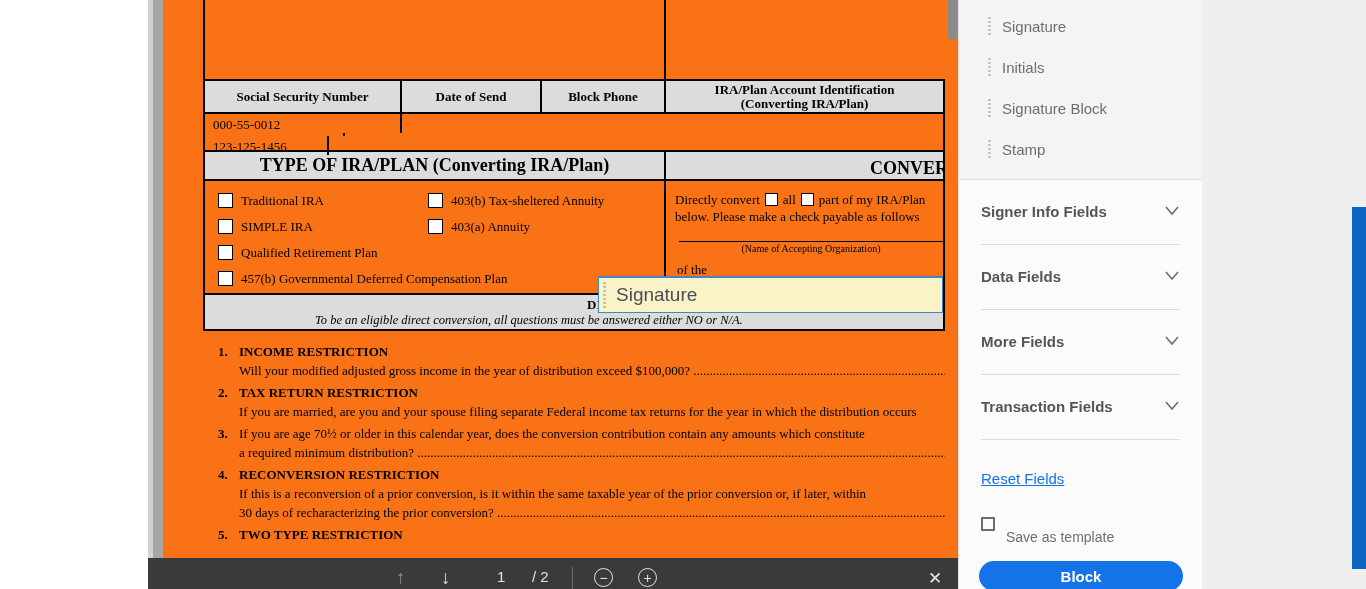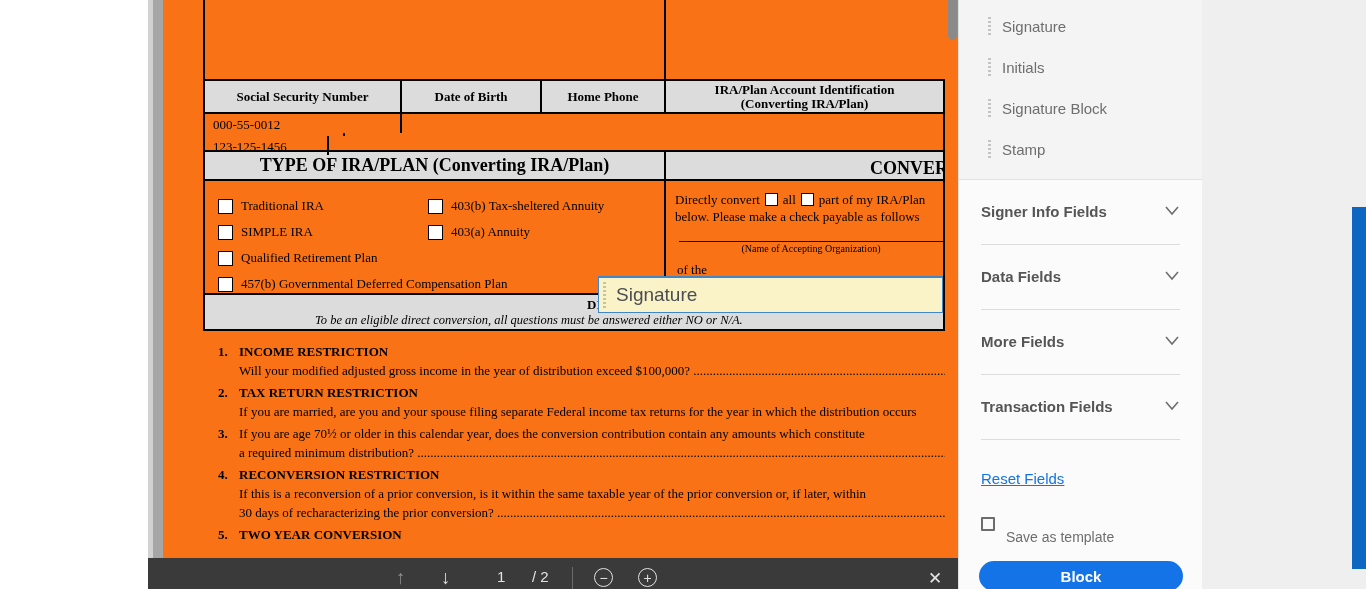--- a/index.html
+++ b/index.html
@@ -34,21 +34,21 @@
     border-right: 2px solid #000; border-bottom: 2px solid #000; font-weight: bold; font-size: 18px; }
   .s1 { width: 461px; border-right: 2px solid #000; display: flex; align-items: center; justify-content: center; }
   .s2 { flex: 1; position: relative; overflow: hidden; }
   .s2 span { position: absolute; left: 204px; top: 6px; white-space: nowrap; }
 
   .row-body { display: flex; border-left: 2px solid #000; border-right: 2px solid #000; border-bottom: 2px solid #000; height: 114px; font-size: 13px; }
   .b1 { width: 461px; border-right: 2px solid #000; padding: 12px 0 0 13px; }
   .b2 { flex: 1; padding: 10px 0 0 9px; position: relative; overflow: hidden; }
 
   .cbx-grid { display: grid; grid-template-columns: 210px auto; grid-auto-rows: 26px; }
-  .cbx-item { display: flex; align-items: center; white-space: nowrap; }
+  .cbx-item { display: flex; align-items: flex-start; white-space: nowrap; }
   .cbx { width: 15px; height: 15px; border: 1.5px solid #000; margin-right: 8px; flex: none; background: #fff; }
   .cbx.small { width: 13px; height: 13px; margin: 0 5px; display: inline-block; vertical-align: -2px; }
 
   .conv-line { white-space: nowrap; line-height: 17px; }
   .org-line { border-top: 1px solid #000; margin: 16px 0 0 4px; text-align: center; font-size: 10px; padding-top: 1px; }
   .of-the { margin: 8px 0 0 2px; }
 
   .row-direct { position: relative; height: 36px; background: #dcdcdc; border-left: 2px solid #000;
     border-right: 2px solid #000; border-bottom: 2px solid #000; overflow: hidden; }
   .direct-title { position: absolute; left: 382px; top: 2px; font-weight: bold; font-size: 13px; white-space: nowrap; }
@@ -117,22 +117,22 @@
   <div class="doc-area">
     <div class="doc-page">
 
       <div class="row-topboxes">
         <div class="c1"></div>
         <div class="c2"></div>
       </div>
 
       <div class="row-header">
         <div class="h1">Social Security Number</div>
-        <div class="h2">Date of Birth</div>
-        <div class="h3">Home Phone</div>
+        <div class="h2">Date of Send</div>
+        <div class="h3">Block Phone</div>
         <div class="h4">IRA/Plan Account Identification
 (Converting IRA/Plan)</div>
       </div>
 
       <div class="row-values">
         <div class="v1">000-55-0012</div>
         <div class="v2"></div>
         <div class="v3">123-125-1456</div>
         <div class="v4"></div>
       </div>
@@ -215,21 +215,21 @@
           <div class="q-num">4.</div>
           <div class="q-body">
               <div class="q-title">RECONVERSION RESTRICTION</div>
               <div>If this is a reconversion of a prior conversion, is it within the same taxable year of the prior conversion or, if later, within</div>
               <div>30 days of recharacterizing the prior conversion?  ................................................................................................................................................</div>
             </div>
         </div>
         <div class="q-item">
           <div class="q-num">5.</div>
           <div class="q-body">
-              <div class="q-title">TWO YEAR CONVERSION</div>
+              <div class="q-title">TWO TYPE RESTRICTION</div>
             </div>
         </div>
       </div>
     </div>
 
     <div class="doc-vscroll"></div>
 
     <div class="signature-overlay">
       <div class="sig-handle"></div>
       <div class="sig-label">Signature</div>

